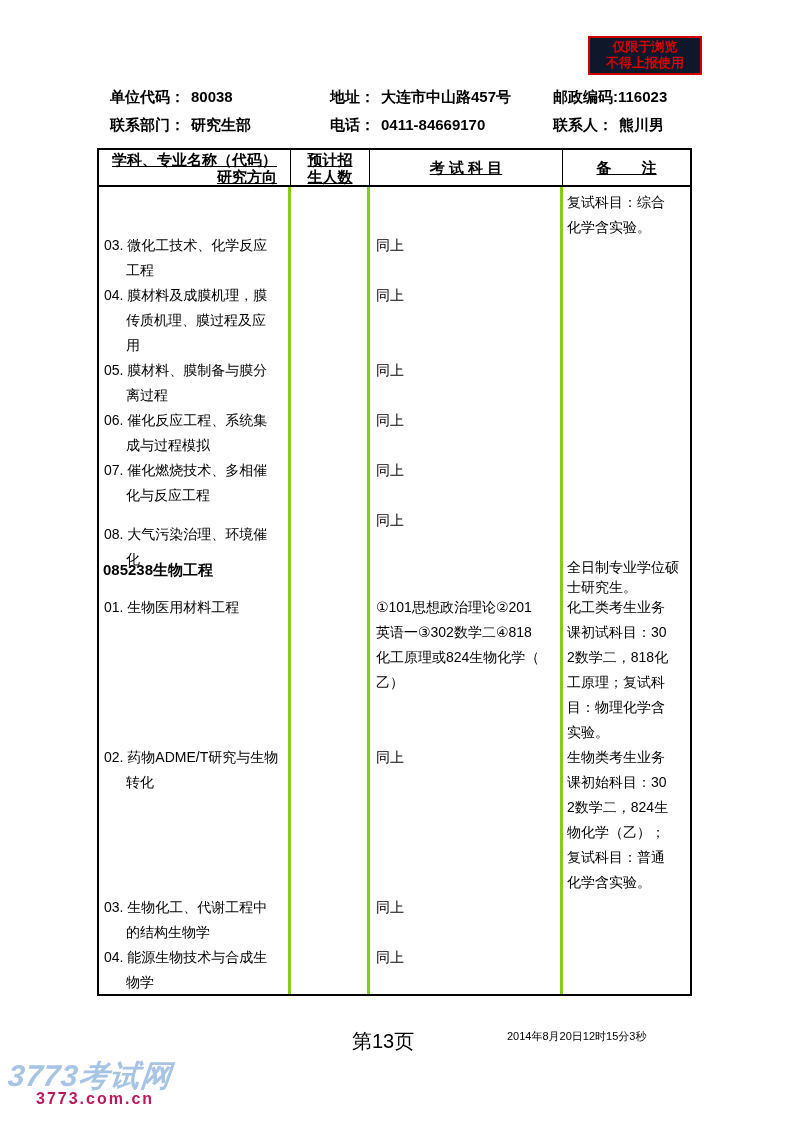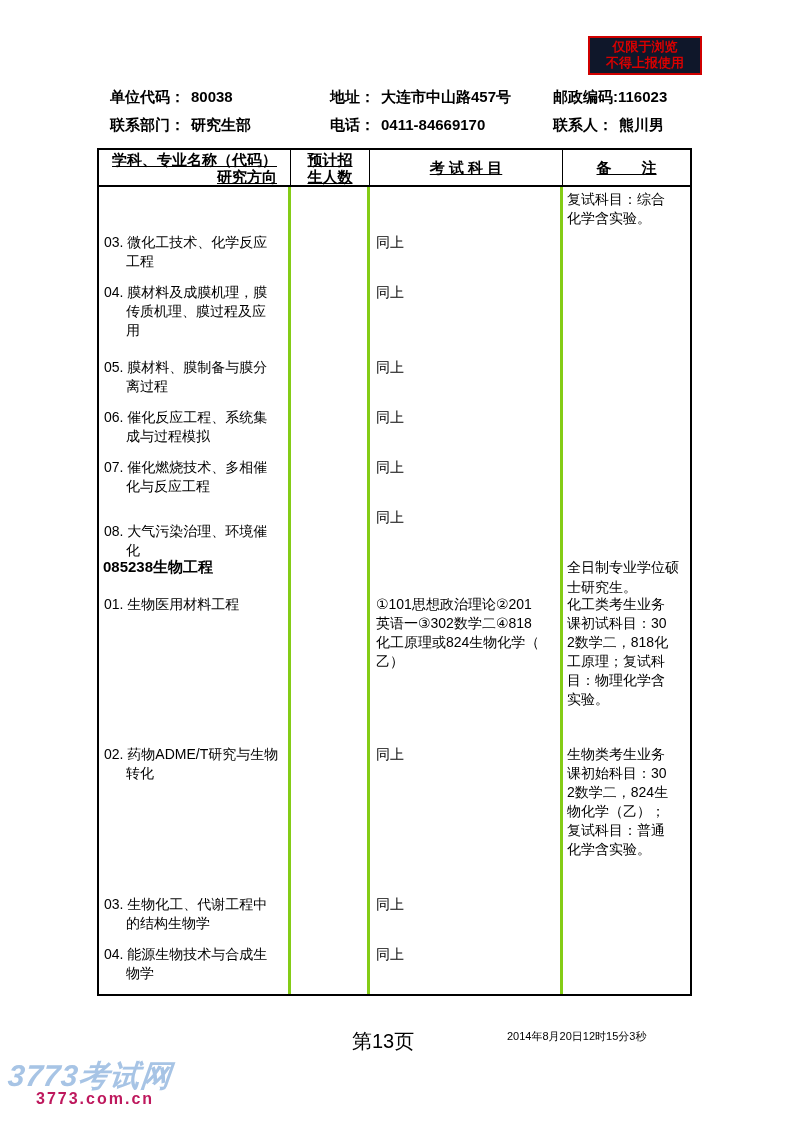--- a/index.html
+++ b/index.html
@@ -32,21 +32,21 @@
     border-right:1px solid #000; border-bottom:2px solid #000;
     display:flex; align-items:center; justify-content:center;
     text-align:right; font-weight:bold; font-size:15px; line-height:17px;
     white-space:pre-line;
     text-decoration:underline;
   }
   .th.last, .td.last { border-right:none; }
   .td { border-right:3px solid #84cc16; position:relative; }
   .entry {
     position:absolute; left:0; right:1px;
-    font-size:14px; line-height:19px; white-space:pre-line;
+    font-size:14px; line-height:25px; white-space:pre-line;
   }
   .prog { padding-left:27px; text-indent:-22px; }
   .prog-code { padding-left:4px; text-indent:0; font-weight:bold; font-size:15px; }
   .exam { padding-left:6px; padding-right:5px; }
   .rmk  { padding-left:4px; padding-right:2px; }
   .rmk.tight { line-height:20px; }
   
   .pageno { position:absolute; left:352px; top:1028px; font-size:20px; }
   .timestamp { position:absolute; left:507px; top:1029px; font-size:11px; }
   

